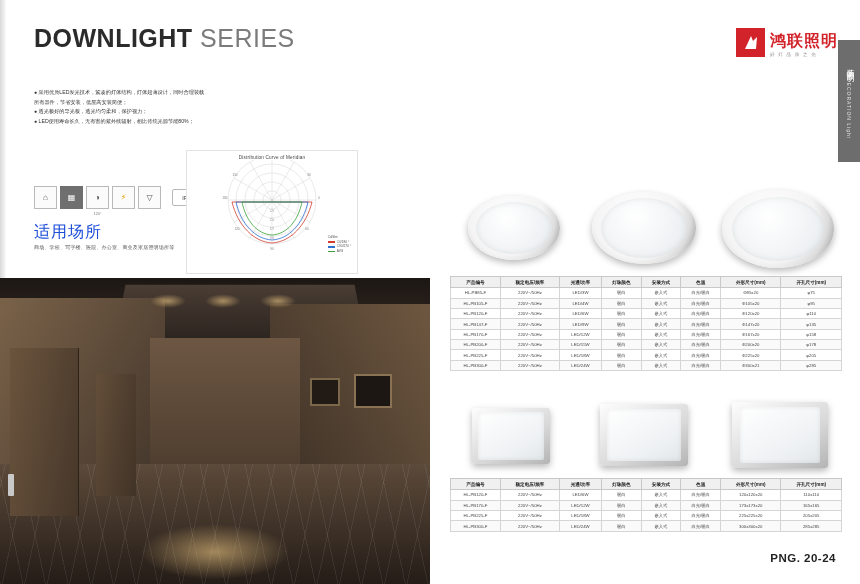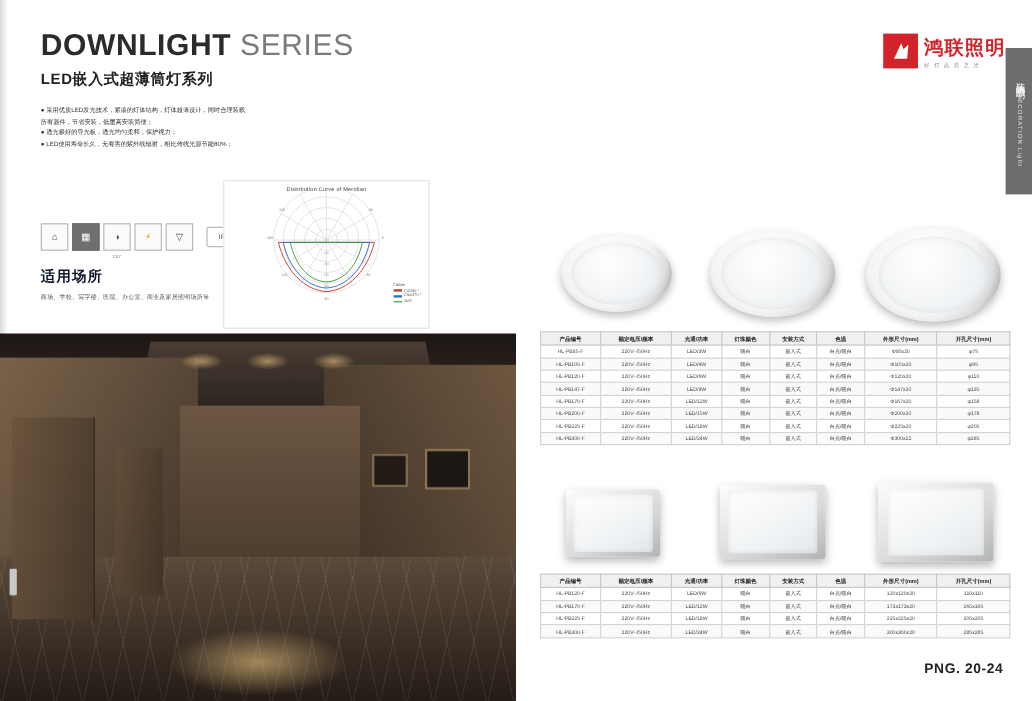--- a/index.html
+++ b/index.html
@@ -18,21 +18,21 @@
   .bullets{position:absolute;left:34px;top:88px;width:210px;font-size:5.2px;color:#333;line-height:1.85;}
   .bullets div{white-space:nowrap;}
 
   .icon-row{position:absolute;left:34px;top:186px;display:flex;align-items:center;gap:0;}
   .ic{width:21px;height:21px;border:1px solid #b9b9b9;background:#fbfbfb;margin-right:3px;display:flex;align-items:center;justify-content:center;font-size:8px;color:#555;position:relative;}
   .ic.dark{background:#6f6f6f;color:#fff;border-color:#6f6f6f;}
   .ic.amber{color:#e2a100;}
   .ic-label{position:absolute;bottom:-8px;left:0;width:100%;text-align:center;font-size:3.6px;color:#777;}
   .ip20{width:30px;height:15px;border:1px solid #b9b9b9;border-radius:2px;font-size:5.5px;color:#444;display:flex;align-items:center;justify-content:center;margin-left:8px;}
 
-  .scene-title{position:absolute;left:34px;top:222px;font-size:12px;font-weight:bold;color:#0f172a;letter-spacing:1px;}
+  .scene-title{position:absolute;left:34px;top:222px;font-size:16px;font-weight:normal;color:#1d4ed8;letter-spacing:1px;}
   .scene-text{position:absolute;left:34px;top:244px;font-size:5px;color:#555;letter-spacing:0.2px;}
 
   .curve-card{position:absolute;left:186px;top:150px;width:170px;height:122px;background:#fff;border:1px solid #e3e3e3;}
   .curve-card-title{text-align:center;font-size:4.6px;color:#444;margin-top:4px;letter-spacing:0.2px;}
   .curve-wrap{position:relative;width:100%;height:98px;}
   .curve-legend{position:absolute;right:6px;bottom:4px;font-size:3.2px;color:#555;line-height:1.5;text-align:left;}
   .lg-line{display:flex;align-items:center;gap:2px;}
   .lg-sw{width:7px;height:1.5px;display:inline-block;}
 
   .photo{position:absolute;left:0;top:278px;width:430px;height:306px;overflow:hidden;background:#2e2521;}
@@ -85,21 +85,20 @@
 </head>
 <body>
 
 <div class="page">
 
   <div class="left-page">
     <div class="spine-left"></div>
 
     <div class="title-block">
       <div class="main-title"><span>DOWNLIGHT</span><span class="light"> SERIES</span></div>
-      <div class="sub-title">LED嵌入式超薄筒灯系列</div>
     </div>
 
     <div class="bullets">
       <div>● 采用优质LED发光技术，紧凑的灯体结构，灯体超薄设计，同时合理装载</div>
       <div>   所有器件，节省安装，低屋高安装简便；</div>
       <div>● 透光极好的导光板，透光均匀柔和，保护视力；</div>
       <div>● LED使用寿命长久，无有害的紫外线辐射，相比传统光源节能80%；</div>
     </div>
 
     <div class="icon-row">

